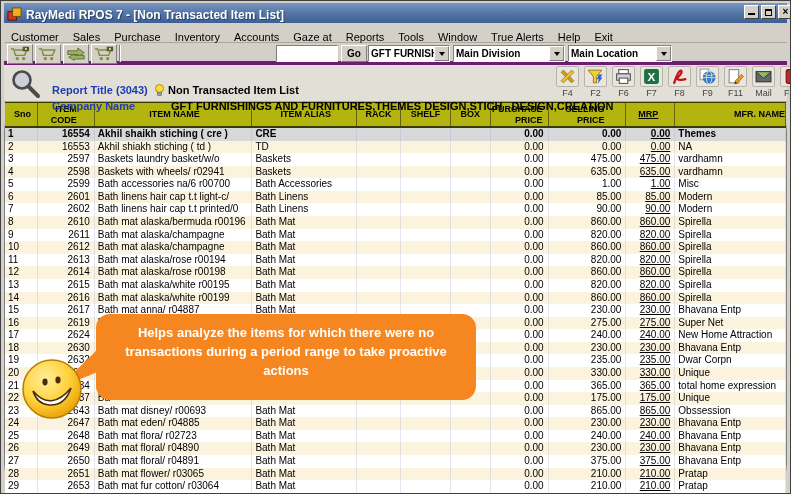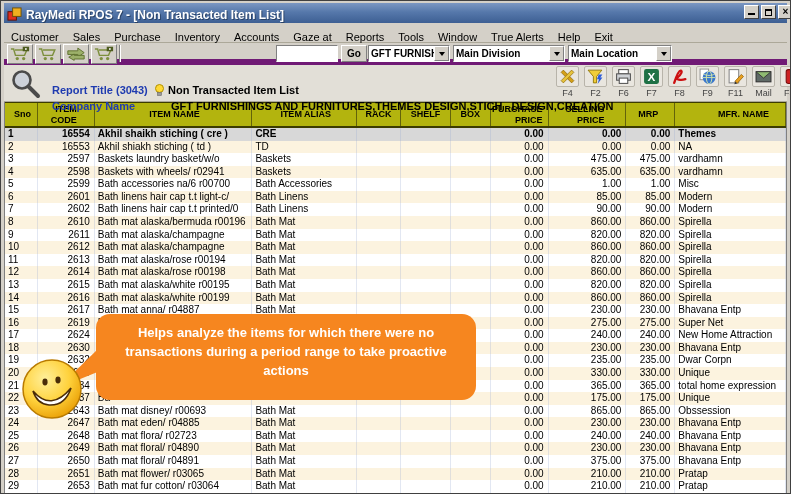--- a/index.html
+++ b/index.html
@@ -18,21 +18,21 @@
     border-color:#fff #404040 #404040 #fff; font-size:10px; line-height:11px;
     text-align:center; font-weight:bold; color:#000; position:relative; }
   .wbtn .minbar { position:absolute; left:3px; bottom:3px; width:7px; height:2px; background:#000; }
   .wbtn .restsq { position:absolute; left:3px; top:3px; width:7px; height:7px; border:1px solid #000; border-top-width:2px; }
 
   
   .menubar { height:20px; display:flex; align-items:center; background:#d4d0c8; border-bottom:1px solid #aca899; }
   .mitem { font-size:11px; padding:2px 7px; color:#000; white-space:nowrap; cursor:default;margin-top:8px; }
 
   
-  .toolbar { height:22px; background:#d4d0c8; position:relative; border-bottom:6px solid #701a75; }
+  .toolbar { height:22px; background:#d4d0c8; position:relative; border-bottom:4px solid #701a75; }
   .tbtn { position:absolute; top:1px; width:26px; height:20px; background:#d4d0c8;
     border:1px solid; border-color:#fff #808080 #808080 #fff; display:flex; align-items:center; justify-content:center; }
   .tsep { position:absolute; top:2px; left:115px; width:2px; height:17px;
     border-left:1px solid #808080; border-right:1px solid #fff; }
   .tinput { position:absolute; left:272px; top:2px; width:62px; height:17px; background:#fff;
     border:1px solid; border-color:#808080 #fff #fff #808080; font-size:11px; padding:0 3px; }
   .gobtn { position:absolute; left:337px; top:2px; width:26px; height:17px; background:#d4d0c8;
     border:1px solid; border-color:#fff #808080 #808080 #fff; font-size:10px; font-weight:bold; text-align:center; line-height:15px; }
   .combo { position:absolute; top:2px; height:17px; background:#fff;
     border:1px solid; border-color:#808080 #fff #fff #808080; display:flex; }
@@ -49,37 +49,37 @@
   .rline { display:flex; height:16px; align-items:center; }
   .rlab { color:#1f3bb0; font-weight:bold; width:102px; }
   .rval { color:#000; font-weight:bold; display:flex; align-items:center; gap:3px; }
   .actions { position:absolute; left:551px; top:1px; display:flex; gap:3px; }
   .action { width:25px; display:flex; flex-direction:column; align-items:center; }
   .aicobox { width:23px; height:21px; background:#e9e6df; border:1px solid #b8b4aa; border-radius:2px;
     display:flex; align-items:center; justify-content:center; }
   .albl { font-size:9px; color:#444; margin-top:1px; }
 
   
-  .tablewrap { height:391px; background:#fff; border-left:1px solid #808080; border-right:1px solid #808080; }
+  .tablewrap { height:391px; background:#fff; border-left:1px solid #808080; border-right:1px solid #808080;border-radius:29px; }
   .thead { display:flex; height:26px; background:#b3b40e; border-top:1px solid #3c3c00; border-bottom:2px solid #3c3c00; }
   .th { font-size:9px; font-weight:bold; color:#000; display:flex; align-items:center; justify-content:center;
     text-align:center; white-space:pre-line; line-height:1.15; border-right:1px solid #63630a; }
   .trow { display:flex; height:12.58px; background:#fff; }
   .trow.cream { background:#fcf3df; }
   .trow.sel { background:#d8d8d8; font-weight:bold; }
   .trow span { font-size:10px; line-height:12.5px; color:#000; overflow:hidden; white-space:nowrap;
     border-right:1px solid rgba(150,170,210,0.28); }
   .tbody { border-bottom:1px solid #555; }
   
   .c0{width:33px; padding-left:3px;} .c1{width:57px; text-align:right; padding-right:4px;}
   .c2{width:158px; padding-left:3px;} .c3{width:105px; padding-left:3px;}
   .c4{width:44px;} .c5{width:50px;} .c6{width:40px;}
   .c7{width:58px; text-align:right; padding-right:4px;} .c8{width:78px; text-align:right; padding-right:4px;}
-  .c9{width:49px; text-align:right; padding-right:4px;} .c10{width:111px; padding-left:3px;}
-  .th.c10{ justify-content:flex-end; padding-right:16px; }
+  .c9{width:49px; text-align:right; padding-right:4px;text-decoration:underline;} .c10{width:111px; padding-left:3px;}
+  .th.c10{ justify-content:flex-end; padding-right:0; }
 
   
   .callout { position:absolute; left:95px; top:313px; width:380px; height:86px; background:#f6861f;
     border-radius:14px; z-index:16; color:#fff; font-weight:bold; font-size:13px; line-height:1.45;
     text-align:center; padding:10px 16px 0 16px; }
   .callout-tail { position:absolute; left:55px; top:340px; z-index:15; }
   .smiley { position:absolute; left:20px; top:357px; z-index:20; }
 </style>
 </head>
 <body>

